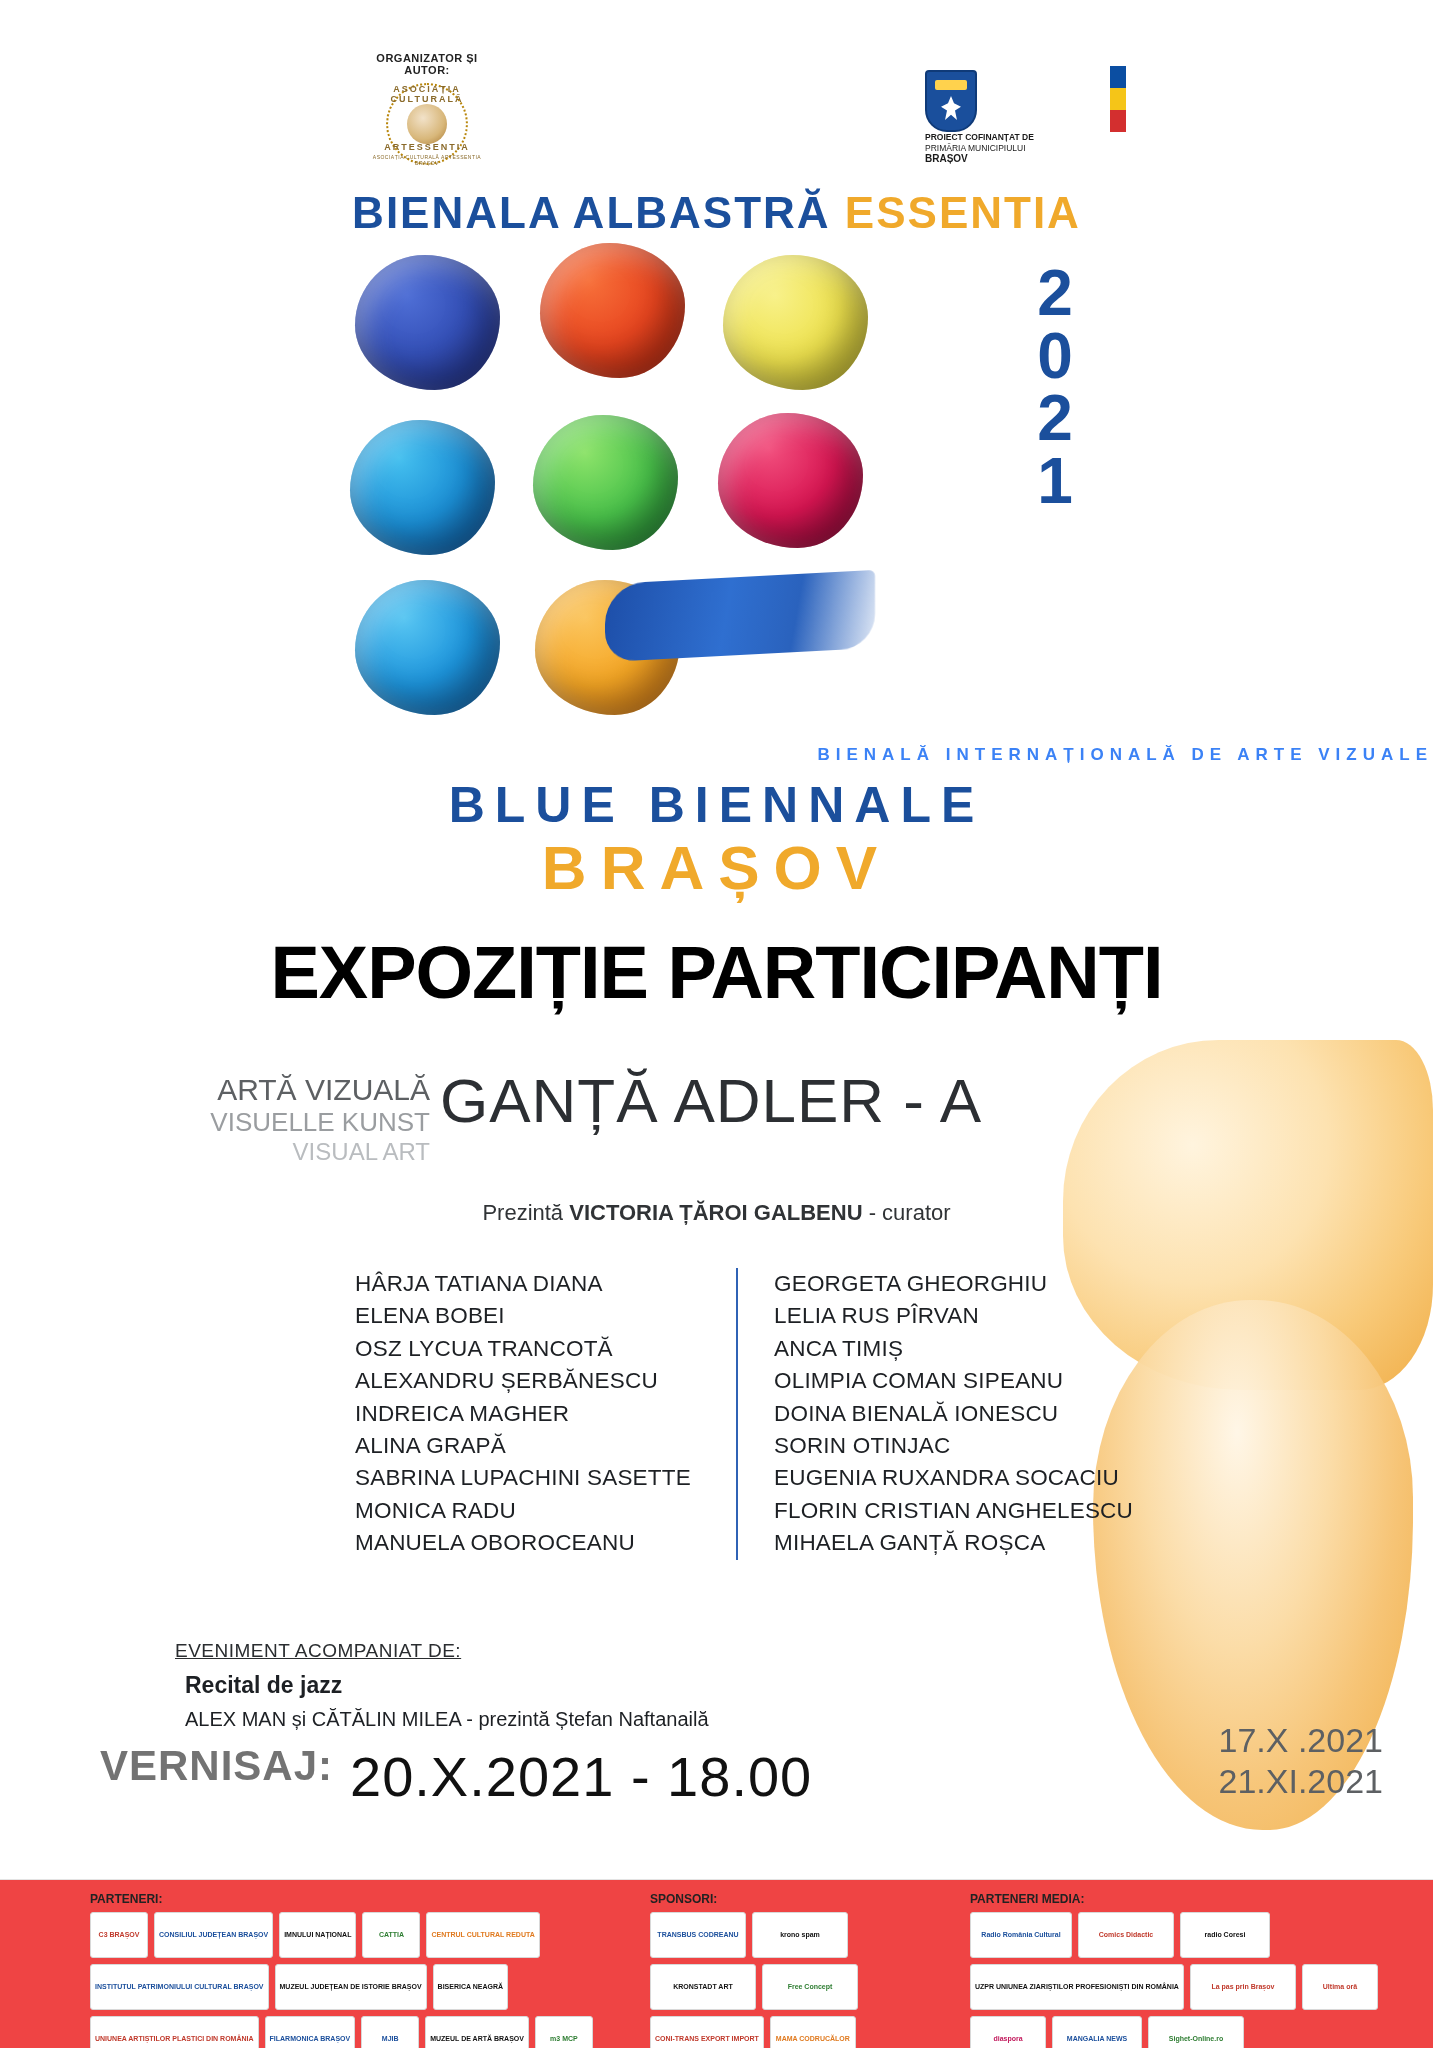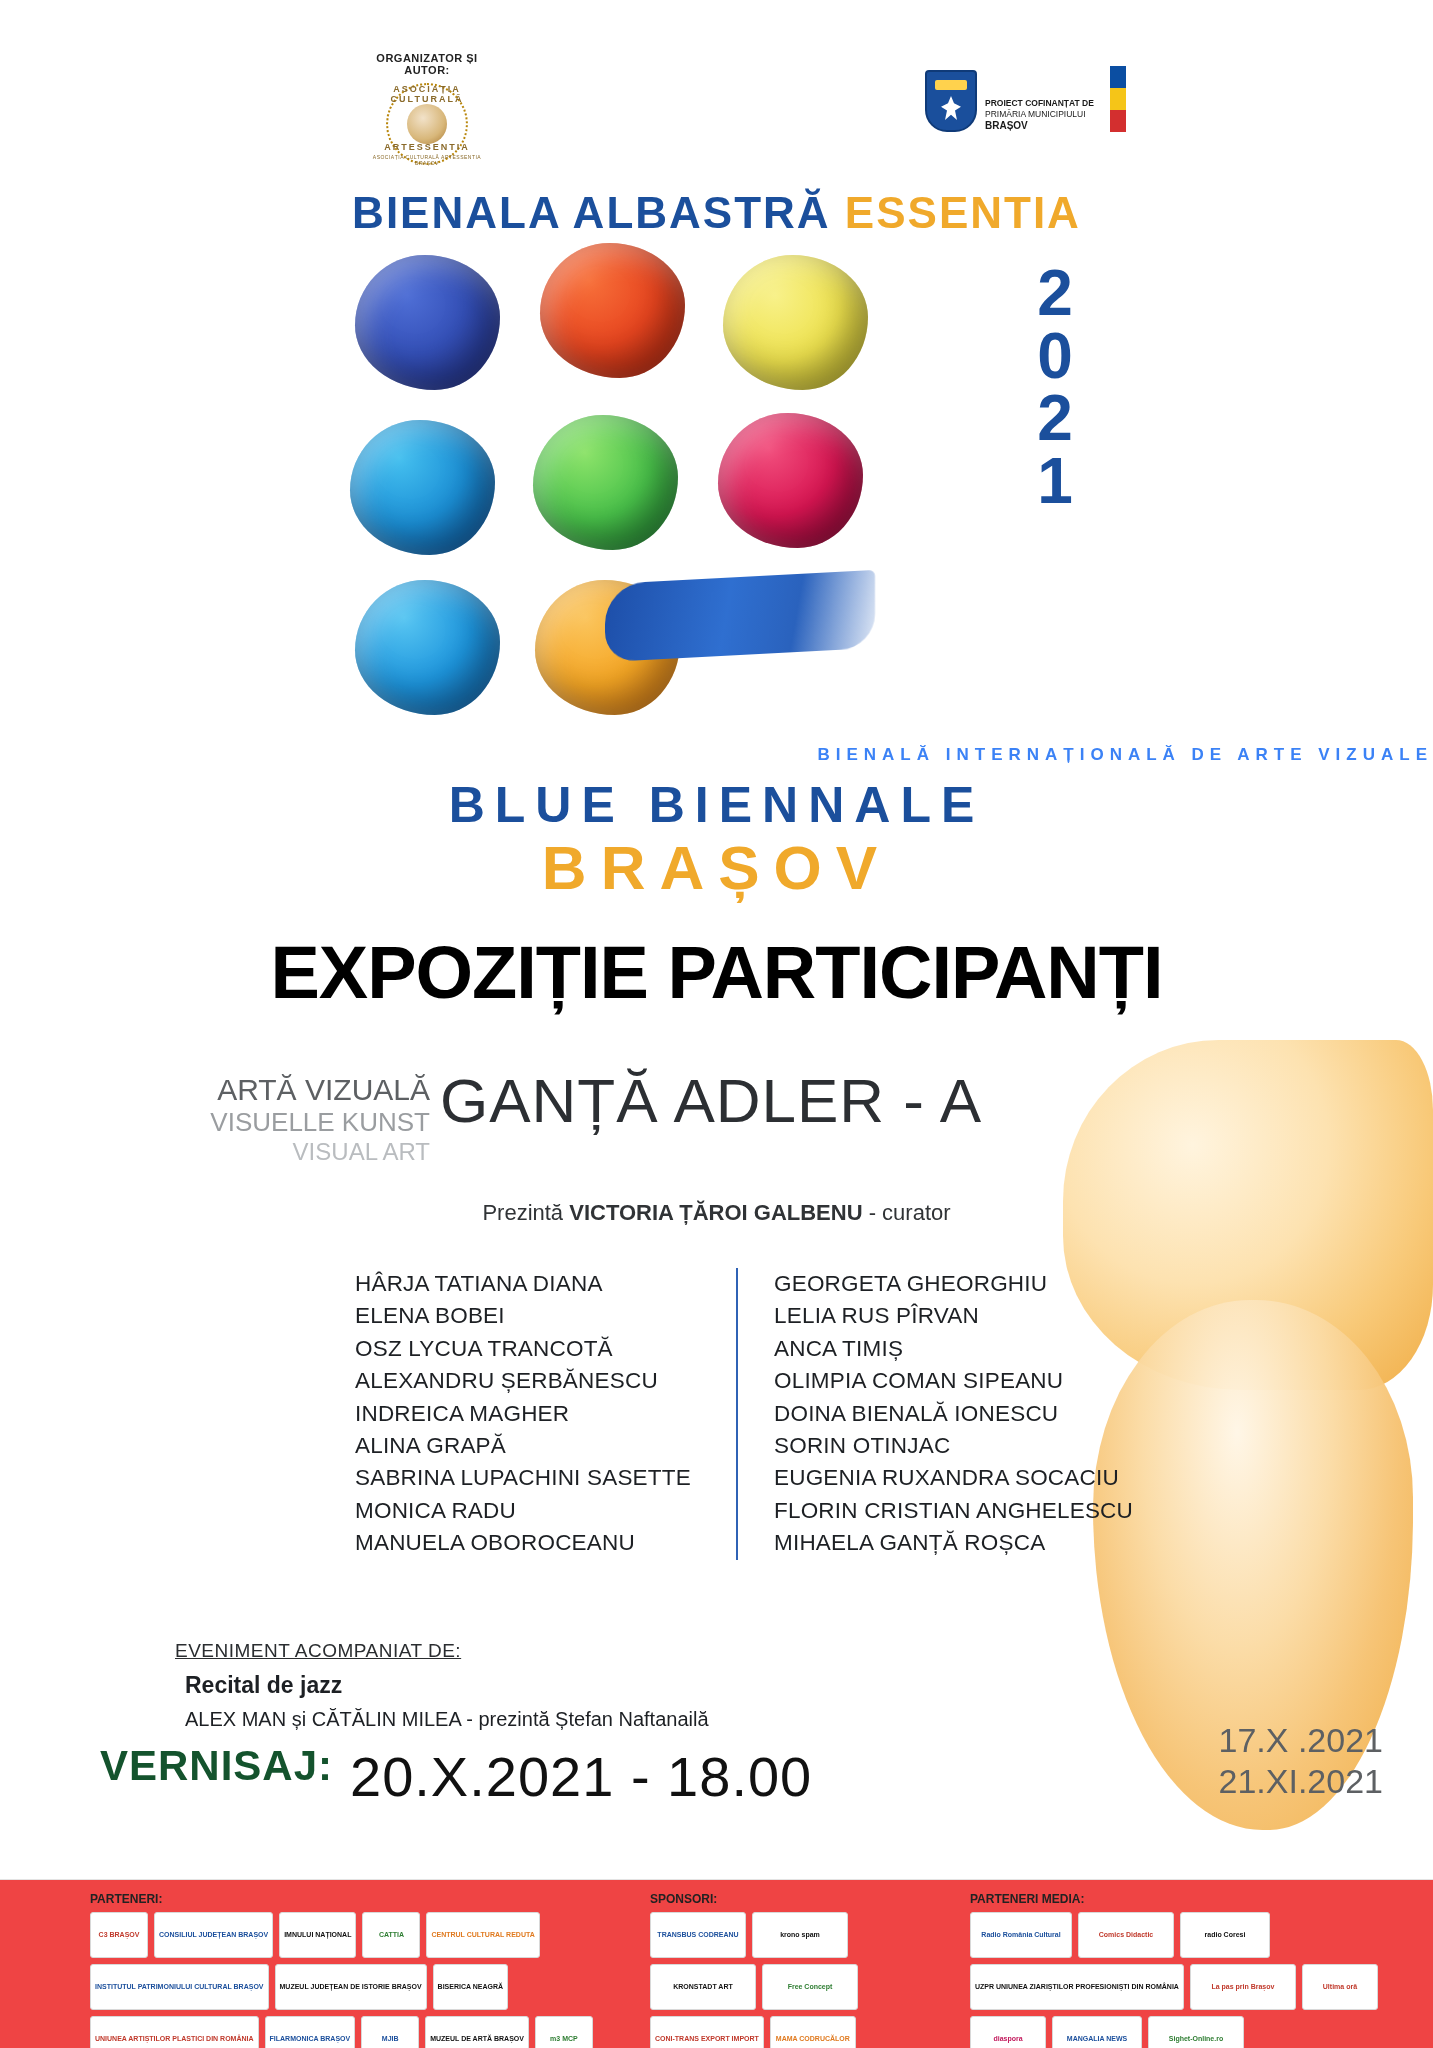--- a/index.html
+++ b/index.html
@@ -30,21 +30,21 @@
   }
   .circ-logo .txt-bot{
     position:absolute;left:0;right:0;bottom:16px;text-align:center;
     font-size:9px;letter-spacing:2px;color:#8a6a2a;font-weight:700;
   }
   .circ-logo .txt-sub{
     position:absolute;left:0;right:0;bottom:2px;text-align:center;
     font-size:5px;letter-spacing:.5px;color:#8a6a2a;
   }
 
-  .city-logo{position:absolute;left:925px;top:70px;display:flex;align-items:flex-end;gap:8px;}
+  .city-logo{position:absolute;left:925px;top:70px;display:flex;align-items:flex-start;gap:0;flex-direction:column;}
   .shield{
     width:48px;height:58px;background:#1a4f9c;
     border-radius:4px 4px 22px 22px;position:relative;border:2px solid #0f3a78;
   }
   .shield .crown{
     position:absolute;left:8px;top:8px;width:32px;height:10px;background:#ffd24d;border-radius:2px;
   }
   .shield .root{
     position:absolute;left:14px;top:24px;width:20px;height:24px;background:#ffffff;
     clip-path:polygon(50% 0,65% 30%,100% 45%,70% 60%,80% 100%,50% 78%,20% 100%,30% 60%,0 45%,35% 30%);
@@ -135,21 +135,21 @@
 
   
   .eveniment{
     position:absolute;left:175px;top:1640px;
     font-size:19px;color:#2a2d30;text-decoration:underline;letter-spacing:.5px;
   }
   .recital{position:absolute;left:185px;top:1672px;font-size:23px;font-weight:700;color:#1d2024;}
   .recital-sub{position:absolute;left:185px;top:1708px;font-size:20px;color:#1d2024;}
   .vernisaj-lbl{
     position:absolute;left:100px;top:1742px;
-    font-size:42px;font-weight:800;letter-spacing:1px;color:#14532d;
+    font-size:42px;font-weight:800;letter-spacing:1px;color:#737373;
   }
   .vernisaj-val{
     position:absolute;left:350px;top:1730px;
     font-size:56px;color:#111;letter-spacing:1px;margin-top:14px;
   }
   .dates{
     position:absolute;right:50px;top:1720px;text-align:right;
     font-size:34px;color:#5d6063;line-height:1.22;
   }
 

